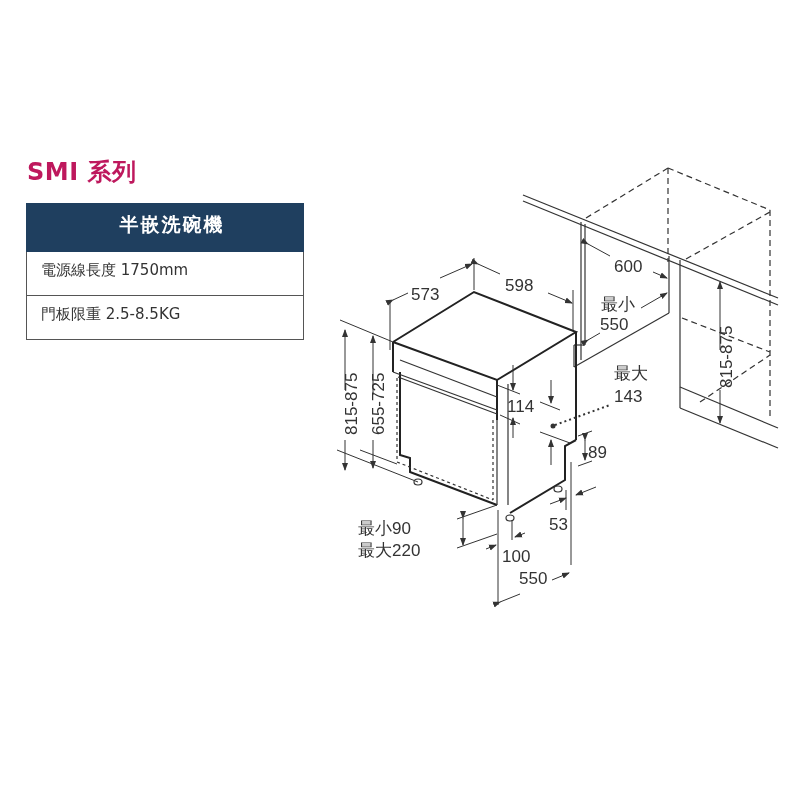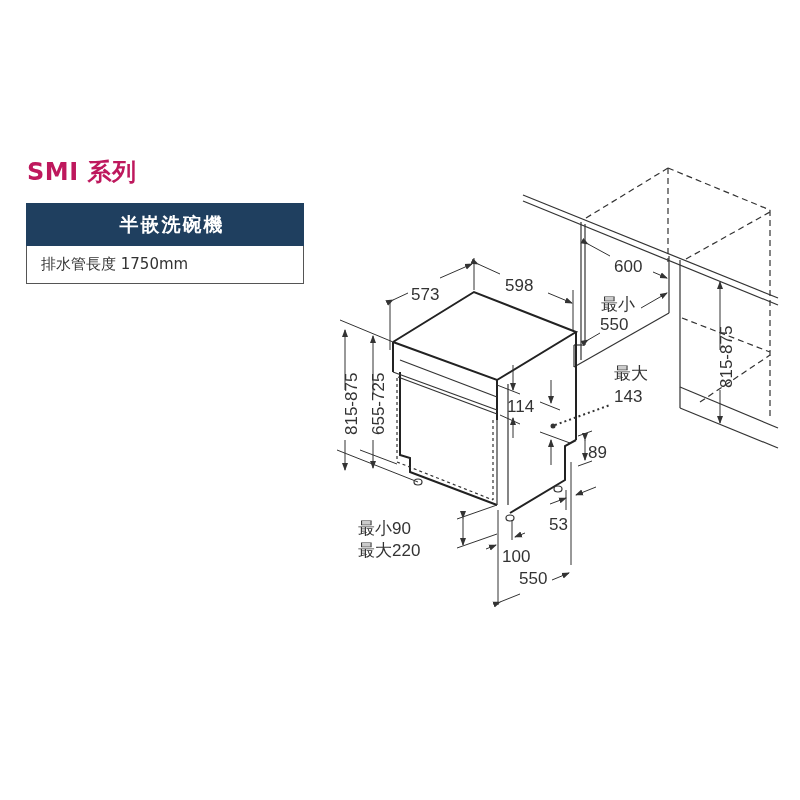--- a/index.html
+++ b/index.html
@@ -5,40 +5,43 @@
     html, body { margin: 0; padding: 0; background: #ffffff; }
     body { width: 800px; height: 800px; position: relative; overflow: hidden;
       font-family: "DejaVu Sans", "Liberation Sans", sans-serif; color: #333; }
     .title { position: absolute; left: 27px; top: 156px; font-size: 24px; font-weight: bold;
       color: #be185d; letter-spacing: 0.5px; }
     .spec-table { position: absolute; left: 26px; top: 203px; width: 278px;
       border-collapse: collapse; }
     .spec-table .hdr { background: #1f3f5f; color: #fff; font-weight: bold; font-size: 19px;
       text-align: center; height: 41px; letter-spacing: 2px; border: 1px solid #1f3f5f; }
     .spec-table td { border: 1px solid #555; font-size: 15px; color: #333;
-      padding: 0 0 0 14px; height: 37px; }
+      padding: 0 0 6px 14px; height: 37px; }
     .spec-table td.multi { height: 80px; padding-top: 2px; line-height: 21px; }
     .multi .l3 span.gap { display: inline-block; width: 62px; }
     .multi .l2 { padding-left: 5px; }
     .multi .l2 .gap2 { display: inline-block; width: 102px; }
     svg.diagram { position: absolute; left: 0; top: 0; }
     svg text { font-family: "Liberation Sans", "DejaVu Sans", sans-serif; fill: #333; }
   </style>
 </head>
 <body>
 
 <div class="title">SMI 系列</div>
 
 <table class="spec-table">
   <tbody>
       <tr>
         <td class="hdr">半嵌洗碗機</td>
       </tr>
   <tr>
-        <td>排水管長度 1750mm</td>
+        <td>電源線長度 1750mm</td>
+      </tr>
+  <tr>
+        <td>門板限重 2.5-8.5KG</td>
       </tr>
 </tbody>
   </table>
 
 <svg class="diagram" width="800" height="800" viewBox="0 0 800 800">
   <defs>
     <marker id="ar" markerWidth="8" markerHeight="8" refX="7" refY="4" orient="auto" markerUnits="userSpaceOnUse">
       <path d="M0,1 L8,4 L0,7 Z" fill="#333"></path>
     </marker>
   </defs>

